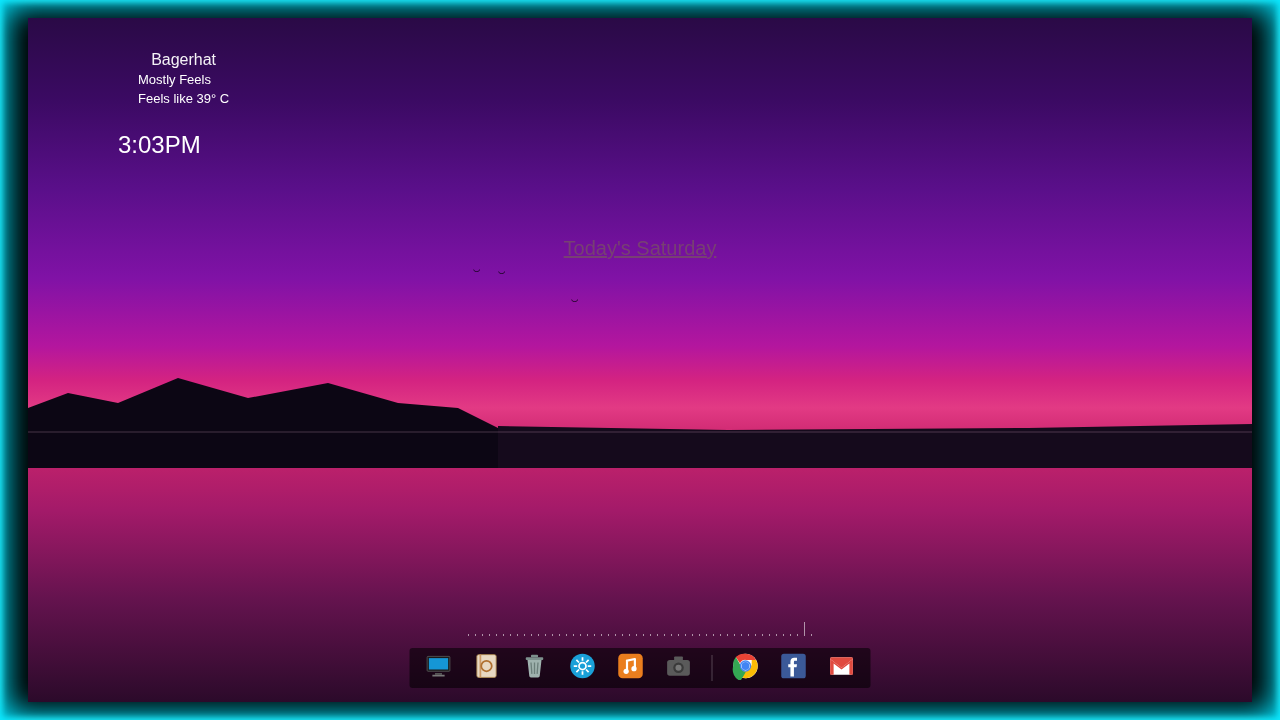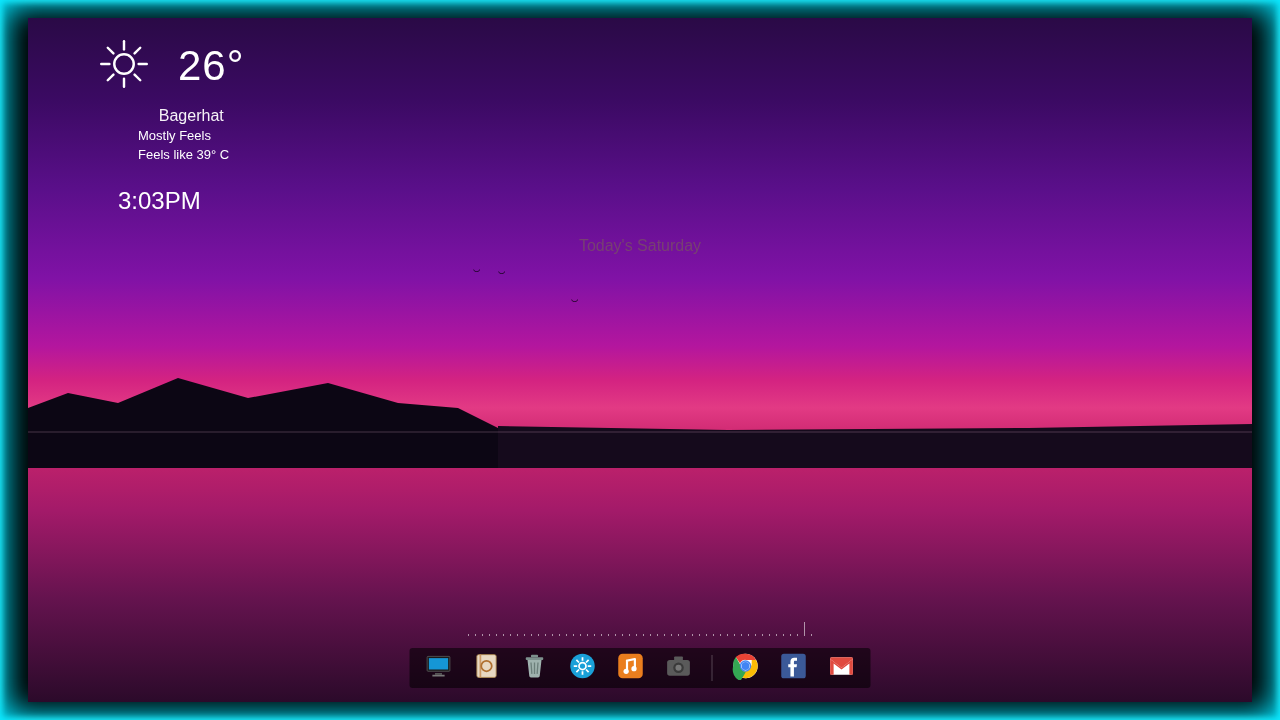--- a/index.html
+++ b/index.html
@@ -113,24 +113,25 @@
     font-weight: 200;
     line-height: 1;
     letter-spacing: -2px;
   }
   .date-widget .month {
     font-size: 30px;
     font-weight: 300;
     margin-top: -2px;
   }
   .date-widget .dayname {
-    font-size: 16px;
+    font-size: 20px;
     font-weight: 300;
     margin-top: 4px;
     color: rgba(120, 70, 110, 0.9);
+    text-decoration: underline;
   }
 
   
   .visualizer {
     position: absolute;
     bottom: 66px;
     left: 50%;
     transform: translateX(-50%);
     display: flex;
     align-items: flex-end;
@@ -195,36 +196,20 @@
       <path d="M470,78 L700,82 L1000,80 L1224,76 L1224,120 L470,120 Z" fill="#150a1c"></path>
     </svg>
   </div>
   <div class="waterline"></div>
 
   <div class="bird" style="top:238px; left:445px;">‿</div>
   <div class="bird" style="top:240px; left:470px;">‿</div>
   <div class="bird" style="top:268px; left:543px;">‿</div>
 
   <div class="weather">
-    <div class="weather-top">
-      <span>
-        <svg width="52" height="52" viewBox="0 0 64 64" fill="none" stroke="#fff" stroke-width="3" stroke-linecap="round">
-          <circle cx="32" cy="32" r="12"></circle>
-          <line x1="32" y1="4" x2="32" y2="14"></line>
-          <line x1="32" y1="50" x2="32" y2="60"></line>
-          <line x1="4" y1="32" x2="14" y2="32"></line>
-          <line x1="50" y1="32" x2="60" y2="32"></line>
-          <line x1="12" y1="12" x2="19" y2="19"></line>
-          <line x1="45" y1="45" x2="52" y2="52"></line>
-          <line x1="12" y1="52" x2="19" y2="45"></line>
-          <line x1="45" y1="19" x2="52" y2="12"></line>
-        </svg>
-      </span>
-      <span class="temp">26°</span>
-    </div>
     <div class="weather-details">
       <div class="loc">Bagerhat</div>
       <div>Mostly Feels</div>
       <div>Feels like 39° C</div>
     </div>
     <div class="clock-time">3:03PM</div>
   </div>
 
   <div class="date-widget">
     <div class="dayname">Today's Saturday</div>

